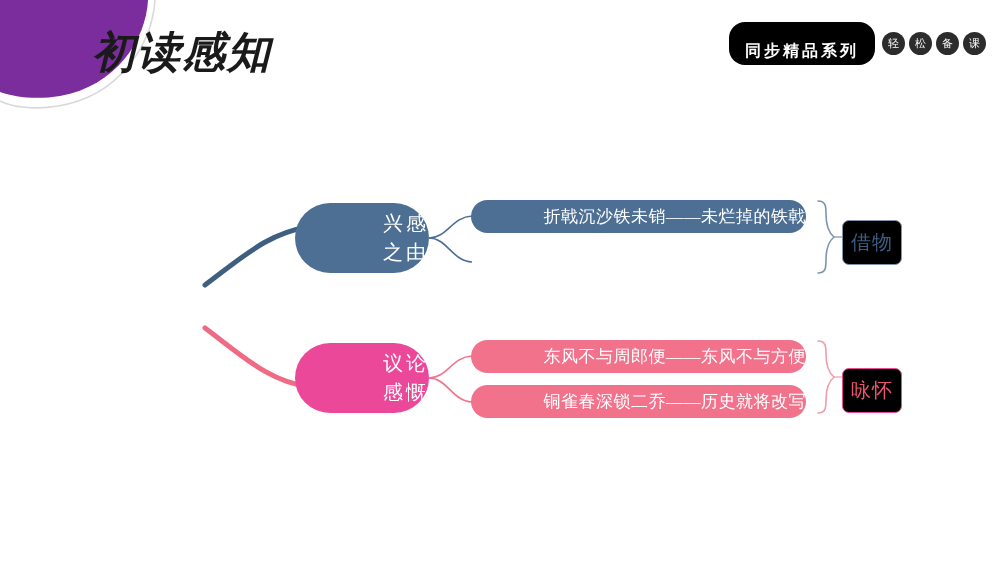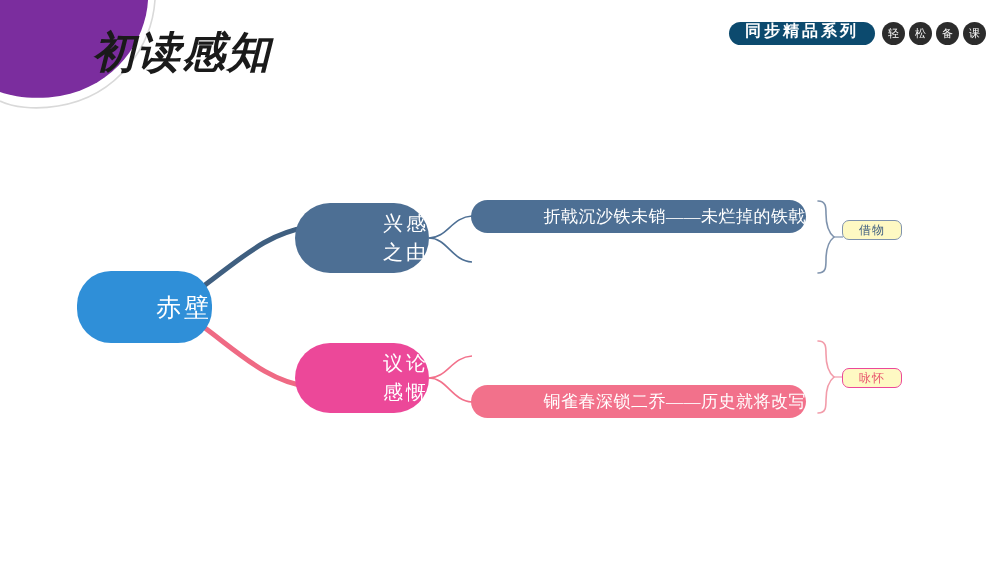--- a/index.html
+++ b/index.html
@@ -39,24 +39,24 @@
 
   .brand-logo {
     position: absolute;
     right: 14px;
     top: 22px;
     display: flex;
     align-items: center;
     gap: 7px;
   }
   .brand-pill {
-    background: #0c4a6e;
+    background: #000000;
     color: #ffffff;
     border-radius: 16px;
-    padding: 0 16px 5px 16px;
+    padding: 20px 16px 5px 16px;
     font-size: 16px;
     font-weight: 700;
     letter-spacing: 3px;
     font-family: "Liberation Sans", sans-serif;
     line-height: 1.15;
   }
   .brand-circles {
     display: flex;
     gap: 4px;
   }
@@ -129,27 +129,27 @@
   .leaf-blue { background: #4d6f94; }
   .leaf-pink { background: #f2718b; }
 
   .leaf-1 { left: 471px; top: 200px; }
   .leaf-2 { left: 471px; top: 245px; }
   .leaf-3 { left: 471px; top: 340px; }
   .leaf-4 { left: 471px; top: 385px; }
 
   .tag {
     position: absolute;
-    width: 60px; height: 20px;
+    width: 60px; height: 45px;
     border-radius: 7px;
     display: flex;
     align-items: center;
     justify-content: center;
-    background: #fef9c3;
-    font-size: 12px;
+    background: #000000;
+    font-size: 20px;
     letter-spacing: 1px;
     box-sizing: border-box;
   }
   .tag-blue { border: 1px solid #7f93ad; color: #3d5d80; left: 842px; top: 220px; }
   .tag-pink { border: 1px solid #ec4899; color: #e8556f; left: 842px; top: 368px; }
 </style>
 </head>
 <body>
 
 <svg class="corner-deco" viewBox="0 0 200 110">
@@ -185,41 +185,41 @@
 
     <path d="M818,201 C826,201 826,207 826,214 C826,226 829,233 834,237
              C829,241 826,248 826,260 C826,267 826,273 818,273" fill="none" stroke="#7f93ad" stroke-width="1.6" stroke-linecap="round"></path>
     <path d="M834,237 L843,237" fill="none" stroke="#7f93ad" stroke-width="1.2"></path>
 
     <path d="M818,341 C826,341 826,347 826,354 C826,366 829,373 834,377
              C829,381 826,388 826,400 C826,407 826,413 818,413" fill="none" stroke="#f29caa" stroke-width="1.6" stroke-linecap="round"></path>
     <path d="M834,377 L843,377" fill="none" stroke="#f29caa" stroke-width="1.2"></path>
   </svg>
 
-  <div class="node node-root">
-    <span>赤壁</span>
-  </div>
 
   <div class="node node-branch node-branch-1">
     <span>
       <span>兴感</span><br>
       <span>之由</span>
     </span>
   </div>
 
   <div class="node node-branch node-branch-2">
     <span>
       <span>议论</span><br>
       <span>感慨</span>
     </span>
   </div>
 
   <div class="leaf leaf-blue leaf-1">
     <span>折戟沉沙铁未销——未烂掉的铁戟</span>
   </div>
+  <div class="leaf leaf-pink leaf-3">
+    <span>东风不与周郎便——东风不与方便</span>
+  </div>
   <div class="leaf leaf-pink leaf-4">
     <span>铜雀春深锁二乔——历史就将改写</span>
   </div>
 
   <div class="tag tag-blue">
     <span>借物</span>
   </div>
   <div class="tag tag-pink">
     <span>咏怀</span>
   </div>

